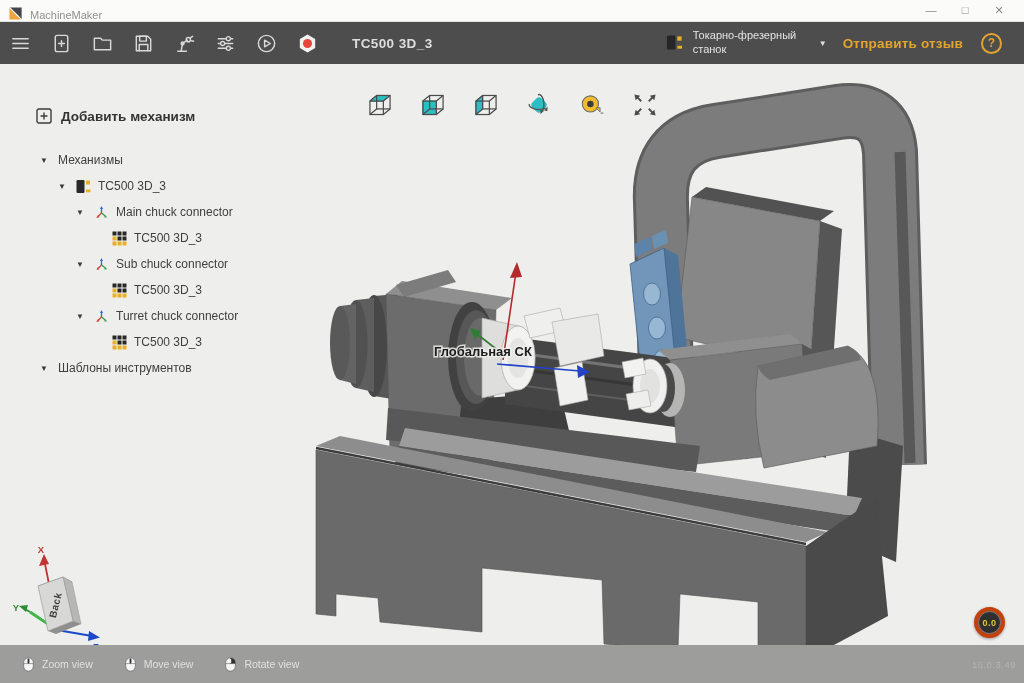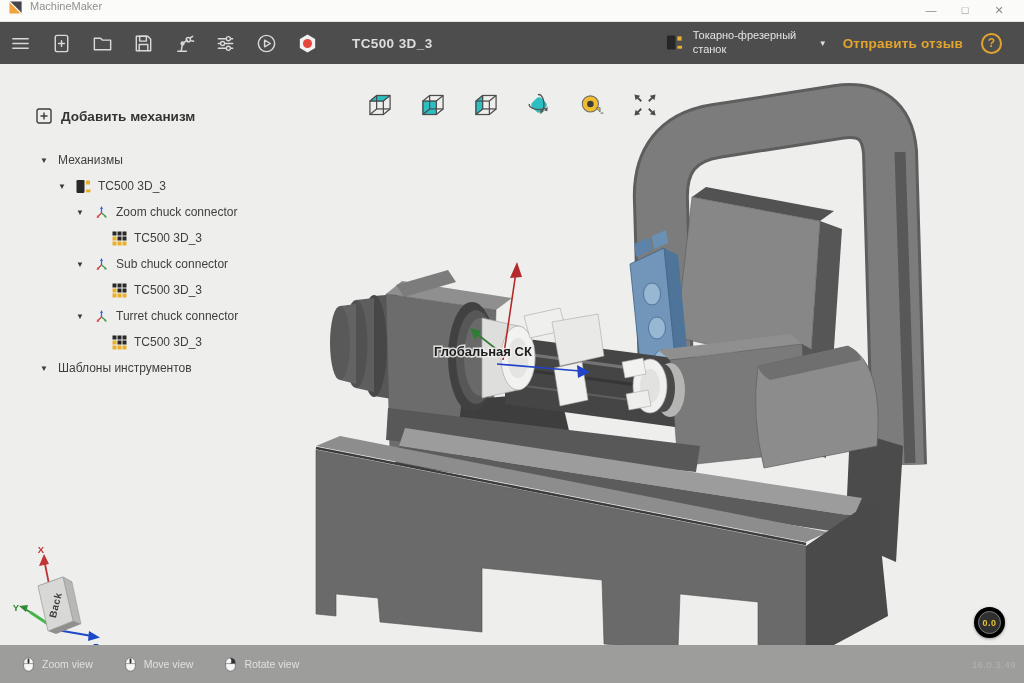--- a/index.html
+++ b/index.html
@@ -6,21 +6,21 @@
   html,body { background:#cfcfcf; }
   .app {
     position:relative; width:1024px; height:683px; overflow:hidden;
     background:#eeeeec; font-family:"Liberation Sans",sans-serif;
     user-select:none;
   }
   
   .titlebar {
     position:absolute; top:0; left:0; right:0; height:22px;
     background:#fbfbfa; border-bottom:1px solid #e3e3e1;
-    display:flex; align-items:flex-start; padding:0 8px;
+    display:flex; align-items:flex-end; padding:0 8px;
   }
   .logo svg { width:15px; height:15px; display:block; }
   .app-title { font-size:11px; color:#909090; margin-left:7px; }
   .win-controls { margin-left:auto; display:flex; }
   .win-controls span {
     width:34px; text-align:center; font-size:11px; color:#8a8a8a; line-height:21px;
   }
   
   .toolbar {
     position:absolute; top:22px; left:0; right:0; height:42px;
@@ -52,21 +52,21 @@
   .tree { position:absolute; left:0; top:83px; width:300px; }
   .tree-row { height:26px; display:flex; align-items:center; font-size:12px; color:#3f3f3f; cursor:pointer; }
   .tree-arrow { width:18px; font-size:8px; color:#3a3a3a; }
   .tree-icon { width:15px; height:15px; margin-right:7px; display:inline-flex; flex:none; }
   .tree-icon svg { width:15px; height:15px; }
   .view-toolbar { position:absolute; left:363px; top:24px; display:flex; gap:19px; }
   .vt-btn { width:34px; height:34px; display:flex; align-items:center; justify-content:center; cursor:pointer; }
   .vt-btn svg { width:28px; height:28px; }
   .zoom-badge {
     position:absolute; left:974px; top:543px; width:31px; height:31px; border-radius:50%;
-    background:#000000; box-shadow:0 1px 3px rgba(0,0,0,.35);
+    background:#c2410c; box-shadow:0 1px 3px rgba(0,0,0,.35);
     display:flex; align-items:center; justify-content:center; cursor:pointer;
   }
   .zoom-badge .inner {
     width:23px; height:23px; border-radius:50%; background:#2f2f2f; border:1px solid #7d7d7d;
     color:#e6c32f; font-size:9px; font-weight:bold; letter-spacing:.5px;
     display:flex; align-items:center; justify-content:center;
   }
   
   .statusbar {
     position:absolute; left:0; right:0; bottom:0; height:38px; background:#9d9d9c;
@@ -324,21 +324,21 @@
           <span class="tree-icon">
             <svg viewBox="0 0 15 15">
               <path d="M7.5,8 V3" stroke="#3567d6" stroke-width="1.3" fill="none"></path>
               <path d="M7.5,1 L9,4 H6 Z" fill="#3567d6"></path>
               <path d="M7.5,8 L4,11.5" stroke="#d23b3b" stroke-width="1.3" fill="none"></path>
               <path d="M2.5,13 L3.6,10.2 L5.5,12.2 Z" fill="#d23b3b"></path>
               <path d="M7.5,8 L11,10.8" stroke="#3a9d46" stroke-width="1.3" fill="none"></path>
               <path d="M13,12.4 L9.9,12.2 L11.5,9.9 Z" fill="#3a9d46"></path>
             </svg>
           </span>
-          <span>Zoom chuck connector</span>
+          <span>Main chuck connector</span>
         </div>
         <div class="tree-row" style="padding-left: 112px;">
           <span class="tree-icon">
             <svg viewBox="0 0 15 15">
               <rect x="0.5" y="0.5" width="4" height="4" fill="#282828"></rect>
               <rect x="5.5" y="0.5" width="4" height="4" fill="#282828"></rect>
               <rect x="10.5" y="0.5" width="4" height="4" fill="#282828"></rect>
               <rect x="0.5" y="5.5" width="4" height="4" fill="#E8B02A"></rect>
               <rect x="5.5" y="5.5" width="4" height="4" fill="#282828"></rect>
               <rect x="10.5" y="5.5" width="4" height="4" fill="#282828"></rect>

